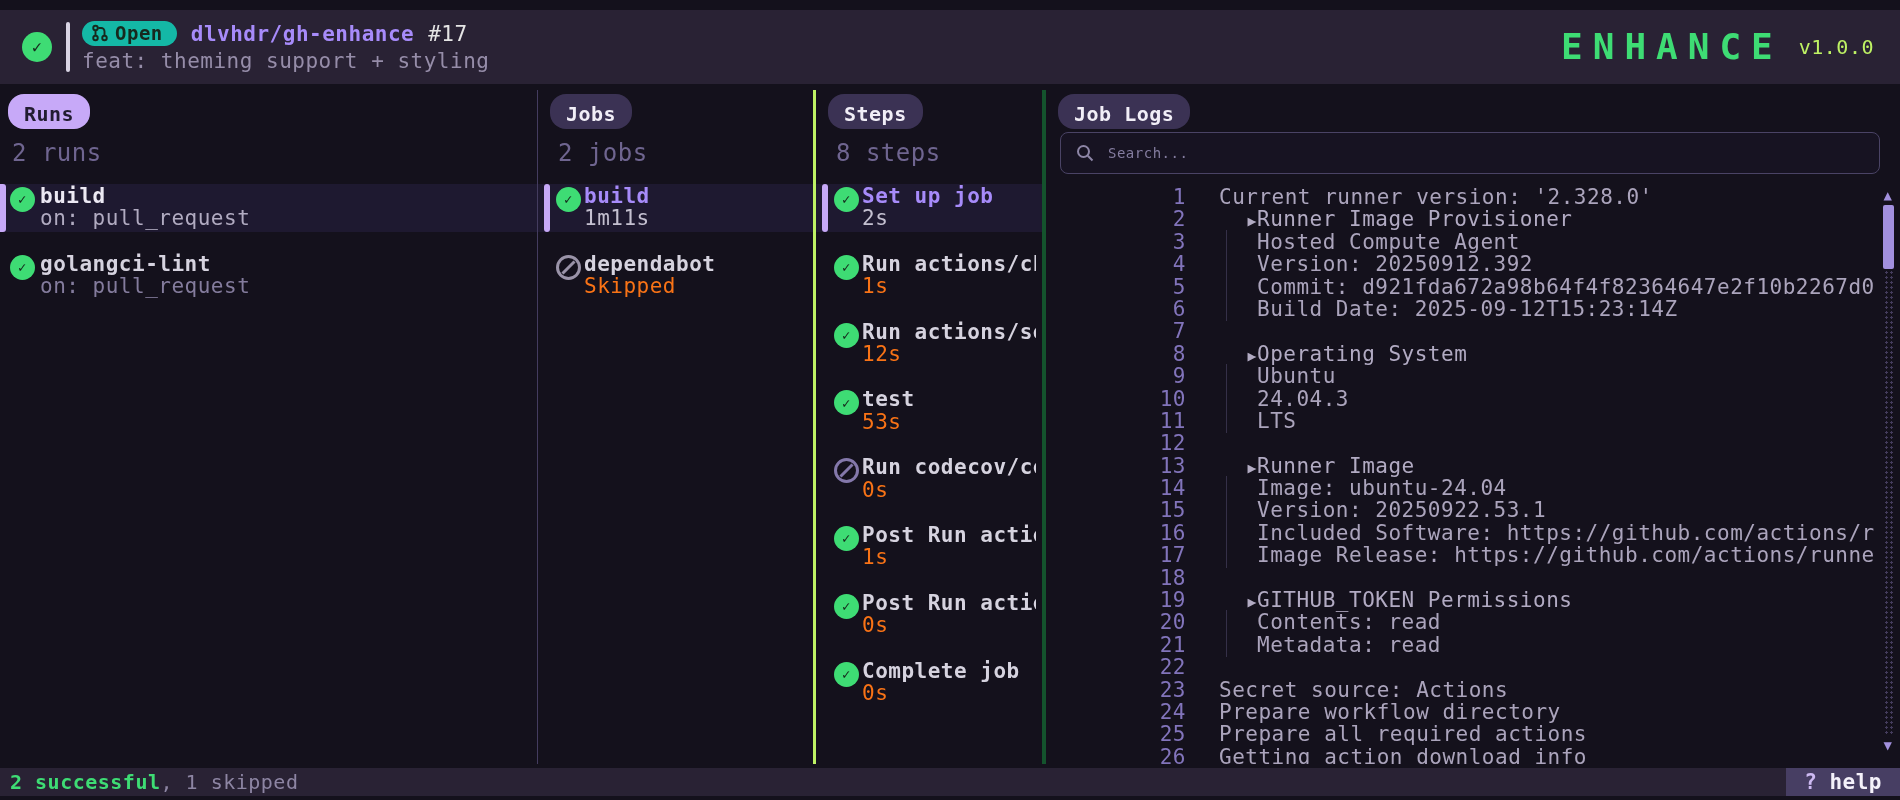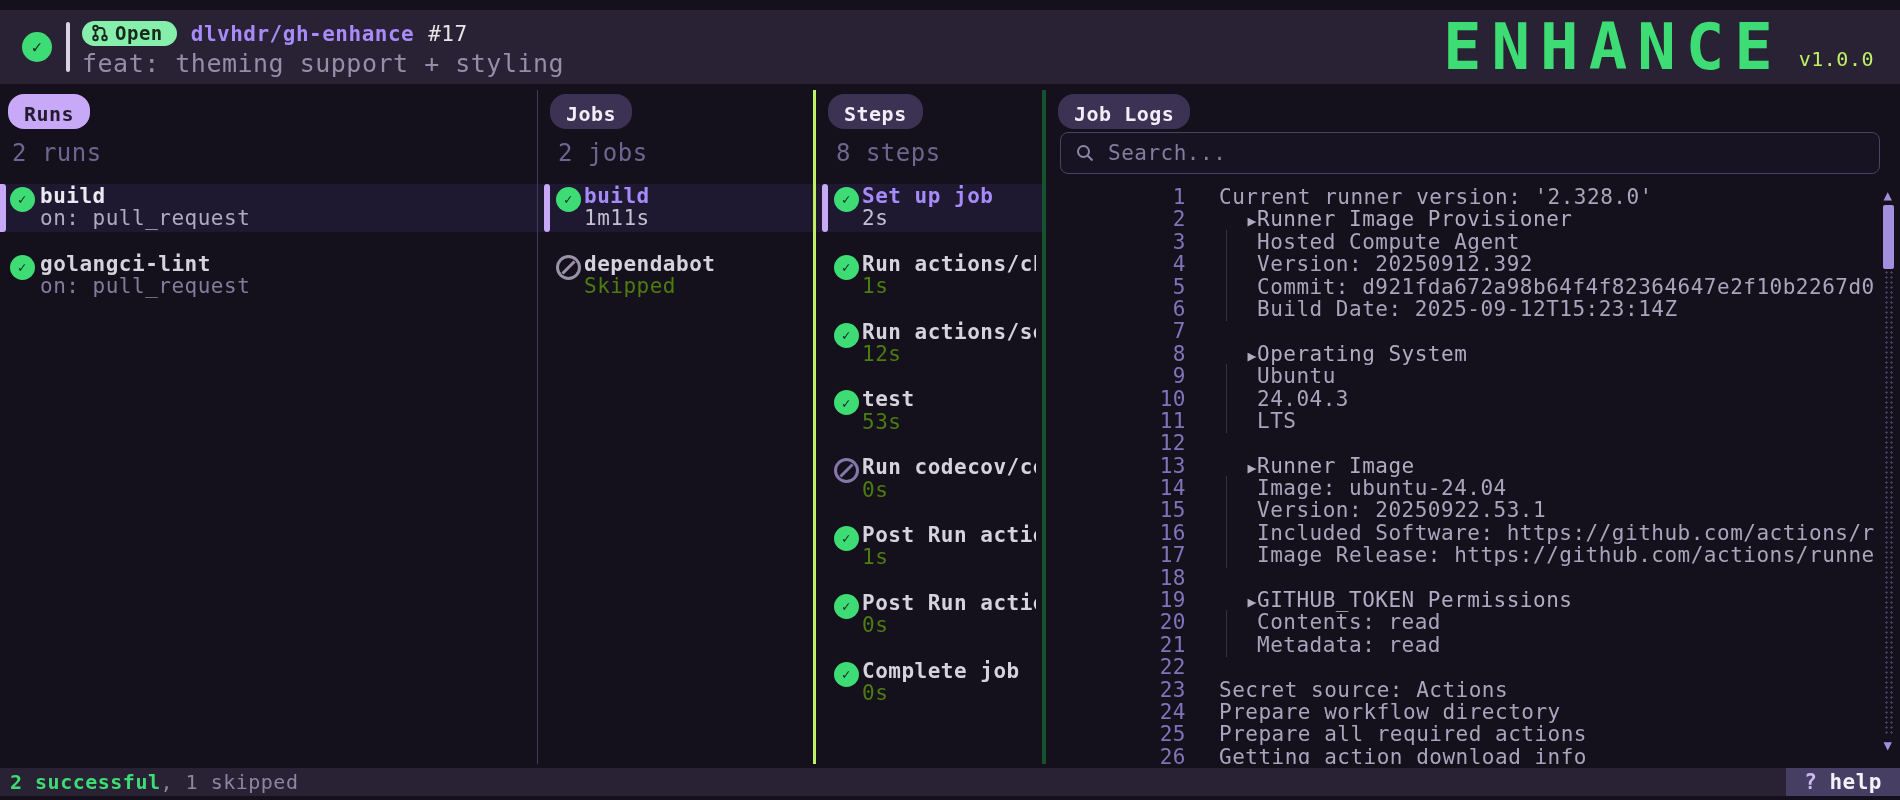--- a/index.html
+++ b/index.html
@@ -14,27 +14,27 @@
 
   
   .topbar{ position:absolute; top:10px; left:0; right:0; height:74px;
     background:#292234; display:flex; align-items:center; padding:0 26px 0 22px; }
   .statcheck{ width:30px; height:30px; border-radius:50%; background:#3edc74;
     color:#17281d; font-weight:bold; font-size:17px; display:flex; align-items:center;
     justify-content:center; flex:none; }
   .vdiv{ width:4px; height:50px; background:#d9d4e4; border-radius:2px; margin:0 12px 0 14px; flex:none;}
   .titleblock{ display:flex; flex-direction:column; gap:1px; }
   .tline1{ display:flex; align-items:center; gap:14px; height:28px;}
-  .openbadge{ background:#86efac; color:#17281d; font-weight:bold; font-size:19px;
+  .openbadge{ background:#14b8a6; color:#17281d; font-weight:bold; font-size:19px;
     padding:1px 14px 2px 9px; border-radius:15px; display:flex; align-items:center; gap:6px; }
   .repo{ color:#a78bfa; font-weight:bold; font-size:21px; }
   .prnum{ color:#e5e5e5; font-size:21px; }
-  .tline2{ color:#968da9; font-size:25px; height:26px; }
+  .tline2{ color:#968da9; font-size:21px; height:26px; }
   .logowrap{ margin-left:auto; display:flex; align-items:flex-end; gap:16px; }
-  .logotext{ color:#3edc74; font-size:64px; line-height:0.92; font-weight:bold; letter-spacing:10px; }
+  .logotext{ color:#3edc74; font-size:36px; line-height:0.92; font-weight:bold; letter-spacing:10px; }
   .version{ color:#bef264; font-size:20px; padding-bottom:5px; }
 
   
   .col{ position:absolute; top:90px; bottom:36px; }
   .col-runs { left:0;      width:537px; }
   .col-jobs { left:537px;  width:276px; border-left:1px solid #443c5f; }
   .col-steps{ left:813px;  width:229px; border-left:3px solid #bef264; }
   .col-logs { left:1042px; right:0;     border-left:4px solid #14532d; }
 
   .pill{ position:absolute; top:4px; left:12px; font-size:20px; font-weight:bold;
@@ -59,32 +59,32 @@
     align-items:center; justify-content:center; font-size:14px; font-weight:bold; }
   .icon.skip{ border:3px solid currentColor; border-radius:50%; }
   .icon.skip::after{ content:''; position:absolute; left:1px; right:1px; top:50%;
     height:3px; margin-top:-1.5px; background:currentColor; transform:rotate(-45deg); }
   .col-jobs .icon.skip{ color:#9a93a8; }
   .col-steps .icon.skip{ color:#8478ab; }
 
   .iname{ font-size:21px; font-weight:bold; color:#d6d3df; white-space:nowrap; overflow:hidden;}
   .col .item.selected .iname{ color:#a78bfa; }
   .col.focused .item.selected .iname{ color:#ece9f3; }
-  .isub{ font-size:21px; color:#4d7c0f; white-space:nowrap; }
+  .isub{ font-size:21px; color:#f97316; white-space:nowrap; }
   .item.selected .isub{ color:#c4c0d0; }
   .col-runs .isub{ color:#847c9d; }
   .col-runs .item.selected .isub{ color:#b1abc1; }
 
   
   .search{ position:absolute; top:42px; left:14px; right:20px; height:42px;
     border:1px solid #4a4365; border-radius:8px; background:#171322;
     display:flex; align-items:center; gap:13px; padding:0 14px; }
   .search svg{ flex:none; }
   .search input{ background:transparent; border:none; outline:none; width:100%;
-    font-family:inherit; font-size:21px; letter-spacing:0.5px; color:#bef264; }
+    font-family:inherit; font-size:14px; letter-spacing:0.5px; color:#bef264; }
   .search input::placeholder{ color:#857da0; }
 
   .logwrap{ position:absolute; top:96px; left:0; right:26px; bottom:0; overflow:hidden; }
   .logline{ display:flex; height:22.4px; line-height:22.4px; font-size:21px; white-space:pre; }
   .lnum{ flex:none; width:140px; text-align:right; color:#8274bb; }
   .lcontent{ padding-left:33px; color:#aba4bc;text-align:right; }
   .tri{ display:inline-block; width:38px; font-size:15px; color:#b2abc3; }
   .logline .group-text{ color:#b2abc3;margin-top:8px; }
   .childtext{ display:inline-block; padding-left:38px; position:relative; }
   .childtext::before{ content:''; position:absolute; left:7px; top:-1px; bottom:-1px;

